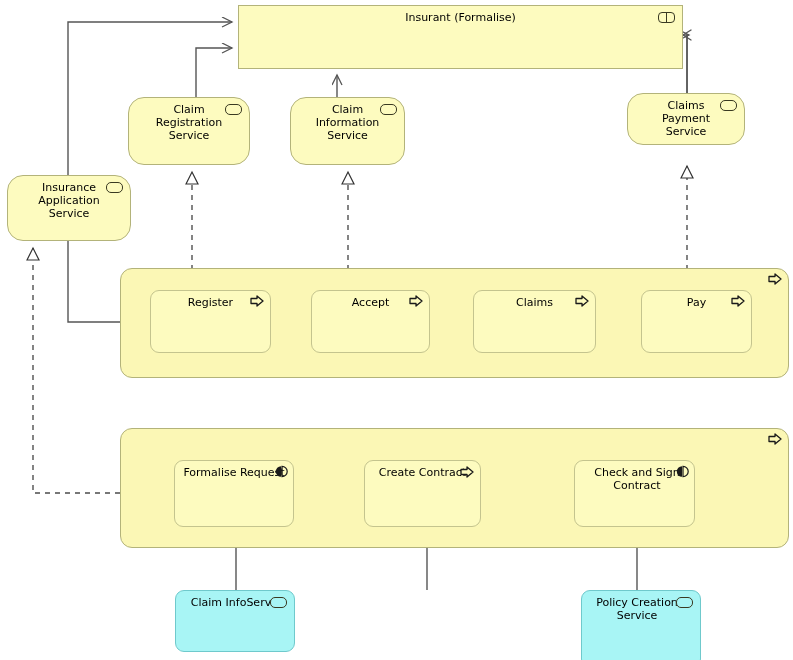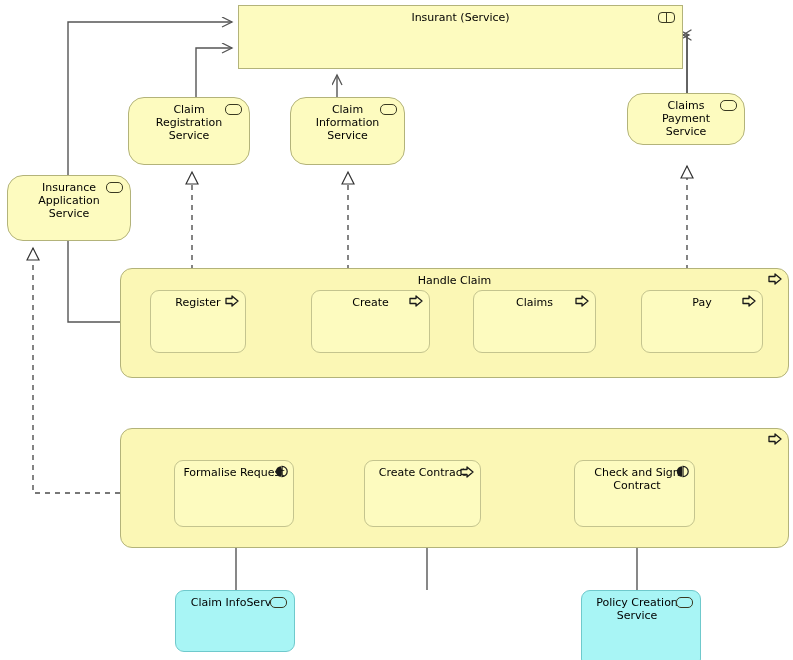--- a/index.html
+++ b/index.html
@@ -157,21 +157,21 @@
     </g>
 
     <g stroke="#555555" stroke-width="1.4" fill="none">
       <path d="M236,590 L236,535" marker-end="url(#openArrow)"></path>
       <path d="M427,590 L427,535" marker-end="url(#openArrow)"></path>
       <path d="M637,590 L637,535" marker-end="url(#openArrow)"></path>
     </g>
   </svg>
 
   <div class="node sharp" style="left:238px;top:5px;width:445px;height:64px;">
-    <span class="label">Insurant (Service)</span>
+    <span class="label">Insurant (Formalise)</span>
     <span class="ic ic-role"></span>
   </div>
 
   <div class="node rounded" style="left:128px;top:97px;width:122px;height:68px;">
     <span class="label">Claim
 Registration
 Service</span>
     <span class="ic ic-service"></span>
   </div>
 
@@ -190,56 +190,55 @@
   </div>
 
   <div class="node rounded" style="left:7px;top:175px;width:124px;height:66px;text-align:center;">
     <span class="label">Insurance
 Application
 Service</span>
     <span class="ic ic-service"></span>
   </div>
 
   <div class="node group" style="left:120px;top:268px;width:669px;height:110px;">
-    <span class="label">Handle Claim</span>
     <span class="ic ic-process">
       <svg viewBox="0 0 14 12" width="14" height="12">
         <path d="M1,3.5 L7,3.5 L7,1 L13,6 L7,11 L7,8.5 L1,8.5 Z" fill="#fbf7b5" stroke="#1a1a1a" stroke-width="1.3" stroke-linejoin="round"></path>
       </svg>
     </span>
   </div>
 
-  <div class="node sub" style="left:150px;top:290px;width:96px;height:63px;">
+  <div class="node sub" style="left:150px;top:290px;width:121px;height:63px;">
     <span class="label">Register</span>
     <span class="ic ic-process">
       <svg viewBox="0 0 14 12" width="14" height="12">
         <path d="M1,3.5 L7,3.5 L7,1 L13,6 L7,11 L7,8.5 L1,8.5 Z" fill="#fdfbbf" stroke="#1a1a1a" stroke-width="1.3" stroke-linejoin="round"></path>
       </svg>
     </span>
   </div>
 
   <div class="node sub" style="left:311px;top:290px;width:119px;height:63px;">
-    <span class="label">Create</span>
+    <span class="label">Accept</span>
     <span class="ic ic-process">
       <svg viewBox="0 0 14 12" width="14" height="12">
         <path d="M1,3.5 L7,3.5 L7,1 L13,6 L7,11 L7,8.5 L1,8.5 Z" fill="#fdfbbf" stroke="#1a1a1a" stroke-width="1.3" stroke-linejoin="round"></path>
       </svg>
     </span>
   </div>
 
   <div class="node sub" style="left:473px;top:290px;width:123px;height:63px;">
     <span class="label">Claims</span>
     <span class="ic ic-process">
       <svg viewBox="0 0 14 12" width="14" height="12">
         <path d="M1,3.5 L7,3.5 L7,1 L13,6 L7,11 L7,8.5 L1,8.5 Z" fill="#fdfbbf" stroke="#1a1a1a" stroke-width="1.3" stroke-linejoin="round"></path>
       </svg>
     </span>
   </div>
 
-  <div class="node sub" style="left:641px;top:290px;width:122px;height:63px;">
+  <div class="node sub" style="left:641px;top:290px;width:111px;height:63px;">
     <span class="label">Pay</span>
     <span class="ic ic-process">
       <svg viewBox="0 0 14 12" width="14" height="12">
         <path d="M1,3.5 L7,3.5 L7,1 L13,6 L7,11 L7,8.5 L1,8.5 Z" fill="#fdfbbf" stroke="#1a1a1a" stroke-width="1.3" stroke-linejoin="round"></path>
       </svg>
     </span>
   </div>
 
   <div class="node group" style="left:120px;top:428px;width:669px;height:120px;">
     <span class="ic ic-process">

